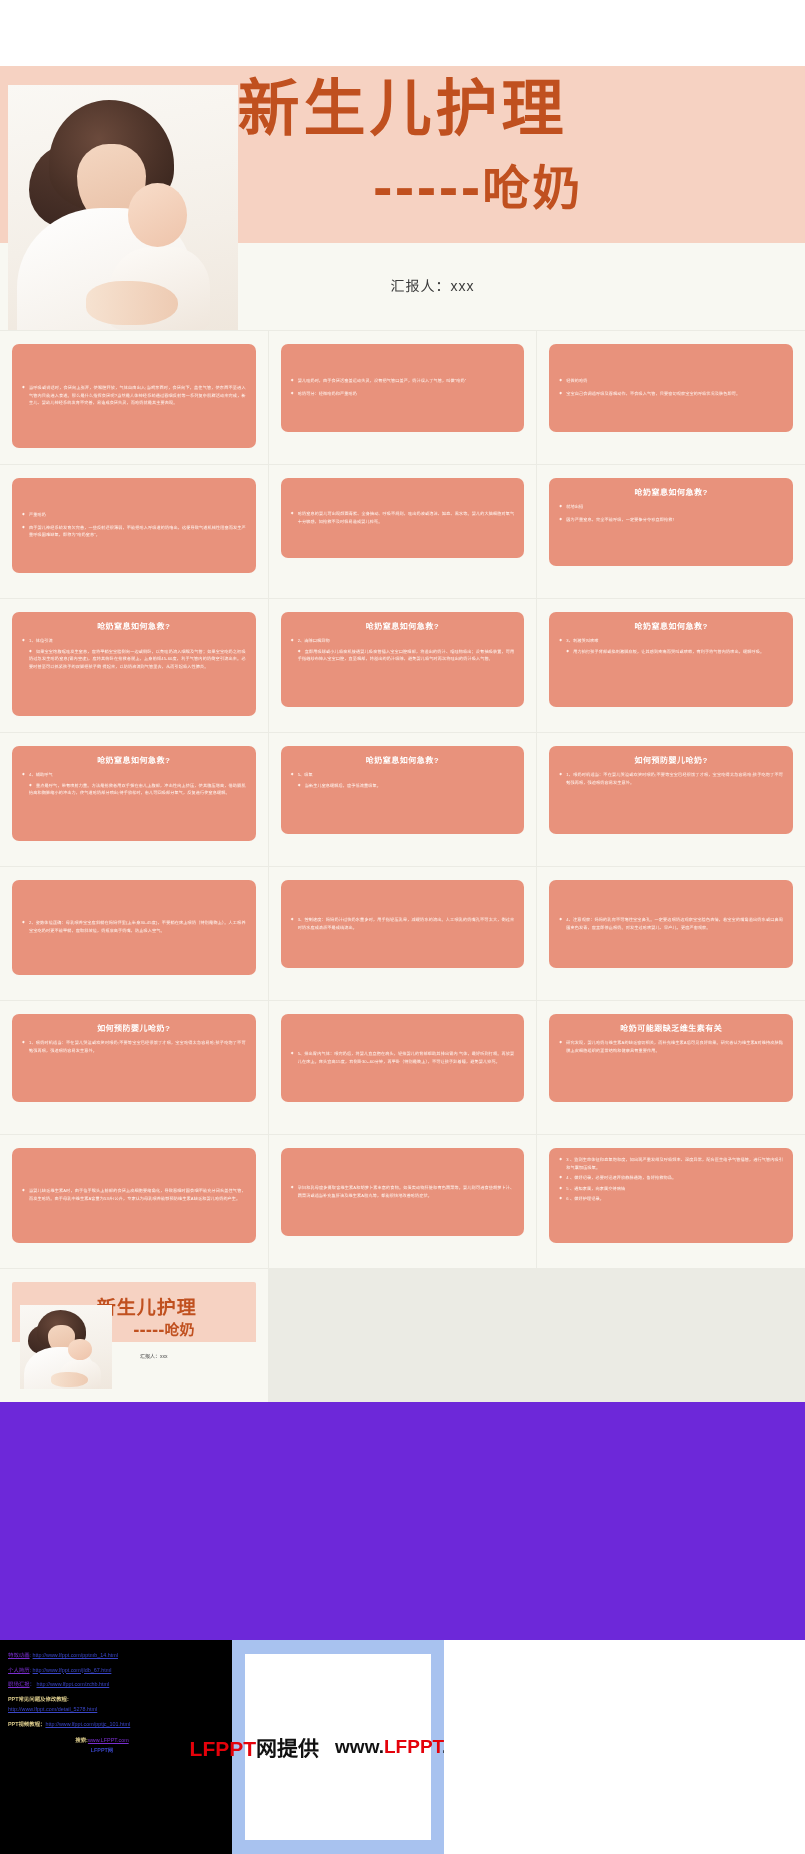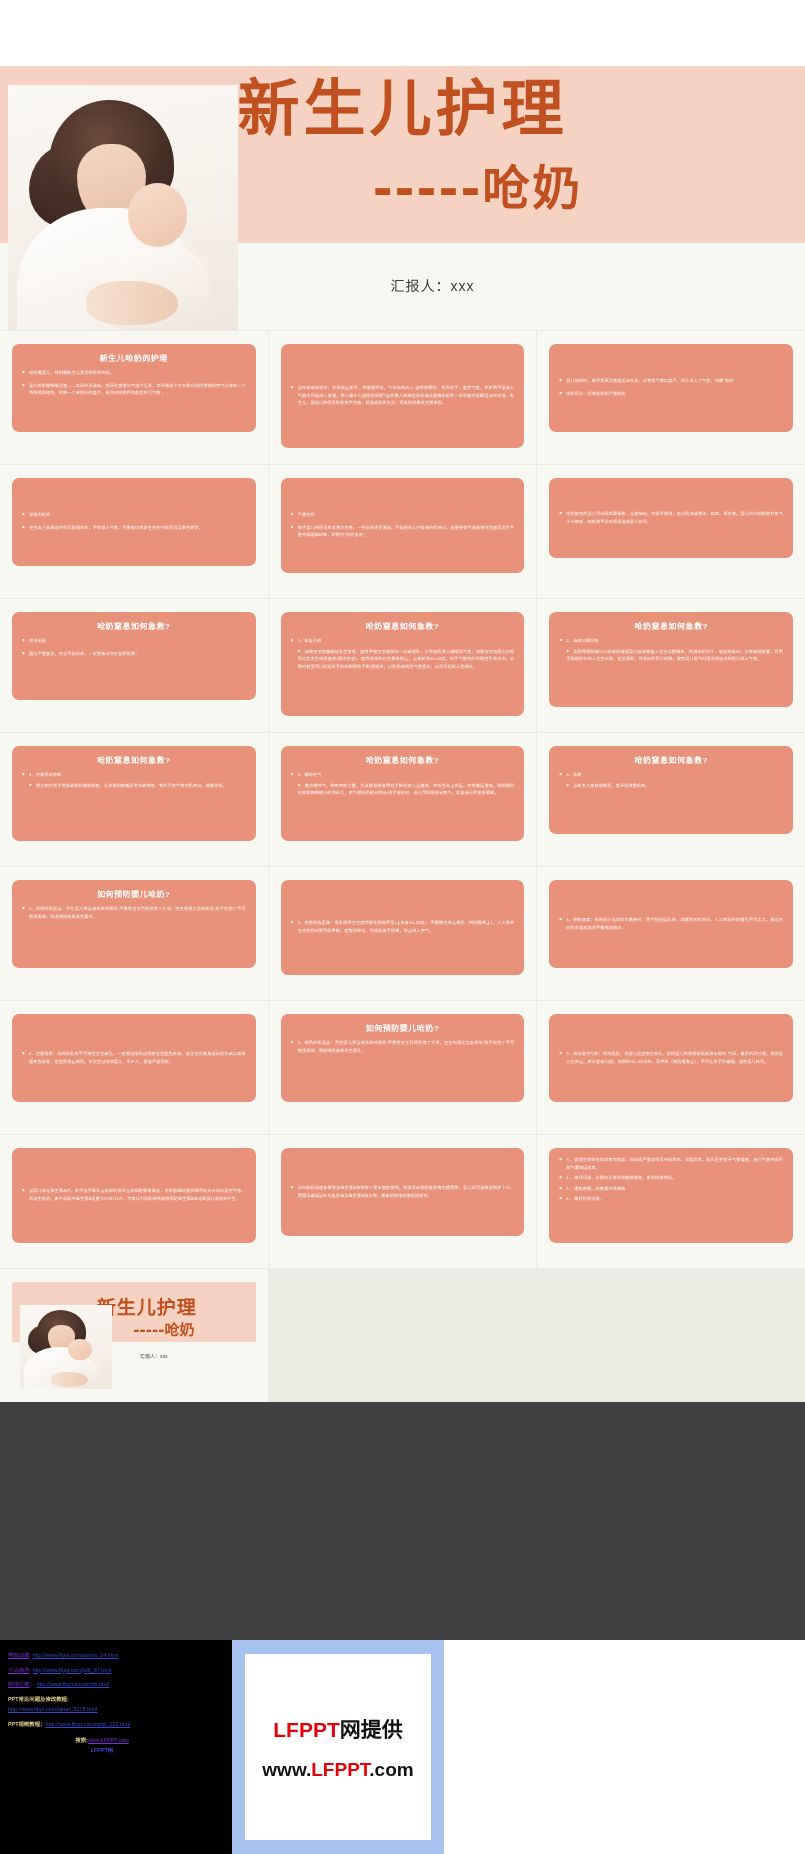--- a/index.html
+++ b/index.html
@@ -7,21 +7,21 @@
     width: 805px;
     height: 1854px;
     background: #ffffff;
     font-family: "Liberation Sans", "DejaVu Sans", sans-serif;
   }
 
   .page {
     position: relative;
     width: 805px;
     height: 1854px;
-    background: #404040;
+    background: #6d28d9;
     overflow: hidden;
   }
 
   
   .hero {
     position: relative;
     width: 805px;
     height: 330px;
     background: #f8f8f2;
     overflow: hidden;
@@ -319,21 +319,20 @@
     background: #a8c2ef;
     display: flex;
     align-items: center;
     justify-content: center;
   }
   .badge-inner {
     width: 186px;
     height: 186px;
     background: #ffffff;
     display: flex;
-    flex-direction: column;
     align-items: center;
     justify-content: center;
     gap: 16px;
   }
   .badge-line1 {
     font-size: 21px;
     font-weight: bold;
     color: #111111;
     letter-spacing: 0;
     white-space: nowrap;
@@ -376,29 +375,20 @@
       <div class="mb-body"></div>
       <div class="mb-babyhead"></div>
       <div class="mb-babybody"></div>
       <div class="mb-arm"></div>
     </div>
   </div>
 
   <div class="grid">
 
     <div class="cell">
-      <div class="card h-88">
-        <div class="card-title">新生儿呛奶的护理</div>
-        <ul>
-          <li>呛奶是婴儿、特别是新生儿常见的异常表现。</li>
-          <li>婴儿呛奶是咽喉活塞——会厌失灵造成。会厌在食道与气道交汇处，会厌是这个交叉路口指挥食物和空气分流的一个特殊组织结构，好像一个单折叶的盖子，能及时地掀开和盖住声门气管 。</li>
-        </ul>
-      </div>
-    </div>
-    <div class="cell">
       <div class="card h-104 center-body">
         <ul>
           <li>当呼吸或说话时，会厌向上张开，使喉腔开放，气体自由出入;当喝东西时，会厌向下，盖住气管，使东西不至进入气管内只能进入食道。那么是什么指挥会厌呢?当然是人体神经系统通过吞咽反射等一系列复杂肌群活动来完成，新生儿、婴幼儿神经系统发育不完善，易造成会厌失灵，而呛奶就是其主要表现。</li>
         </ul>
       </div>
     </div>
     <div class="cell">
       <div class="card h-88 center-body">
         <ul>
           <li>婴儿吐奶时，由于会厌活塞盖运动失灵，没有把气管口盖严，奶汁误入了气管，叫做"呛奶"</li>
@@ -526,20 +516,28 @@
       </div>
     </div>
     <div class="cell">
       <div class="card h-88 center-body">
         <ul>
           <li>5、排出胃内气体：喂完奶后，将婴儿直立抱在肩头，轻拍婴儿的背部帮助其排出胃内 气体，最好听到打嗝。再放婴儿在床上。床头宜高15度，右侧卧30--60分钟，再平卧（特别是晚上），不可让孩子趴着睡，避免婴儿猝死。</li>
         </ul>
       </div>
     </div>
 
+    <div class="cell">
+      <div class="card h-88">
+        <div class="card-title">呛奶可能跟缺乏维生素有关</div>
+        <ul>
+          <li>研究发现，婴儿呛奶与维生素A的缺乏密切相关，而补充维生素A后可见良好效果。研究者认为维生素A对维持皮肤黏膜上皮细胞组织的正常结构和健康具有重要作用。</li>
+        </ul>
+      </div>
+    </div>
     <div class="cell">
       <div class="card h-95 center-body">
         <ul>
           <li>当婴儿缺乏维生素A时，由于位于喉头上前部的会厌上皮细胞要缩角化，导致吞咽时因会咽不能充分闭合盖住气管，而发生呛奶。由于母乳中维生素A含量为53升/公升，专家认为母乳喂养能够预防维生素A缺乏和婴儿呛奶的产生。</li>
         </ul>
       </div>
     </div>
     <div class="cell">
       <div class="card h-88 center-body">
         <ul>

